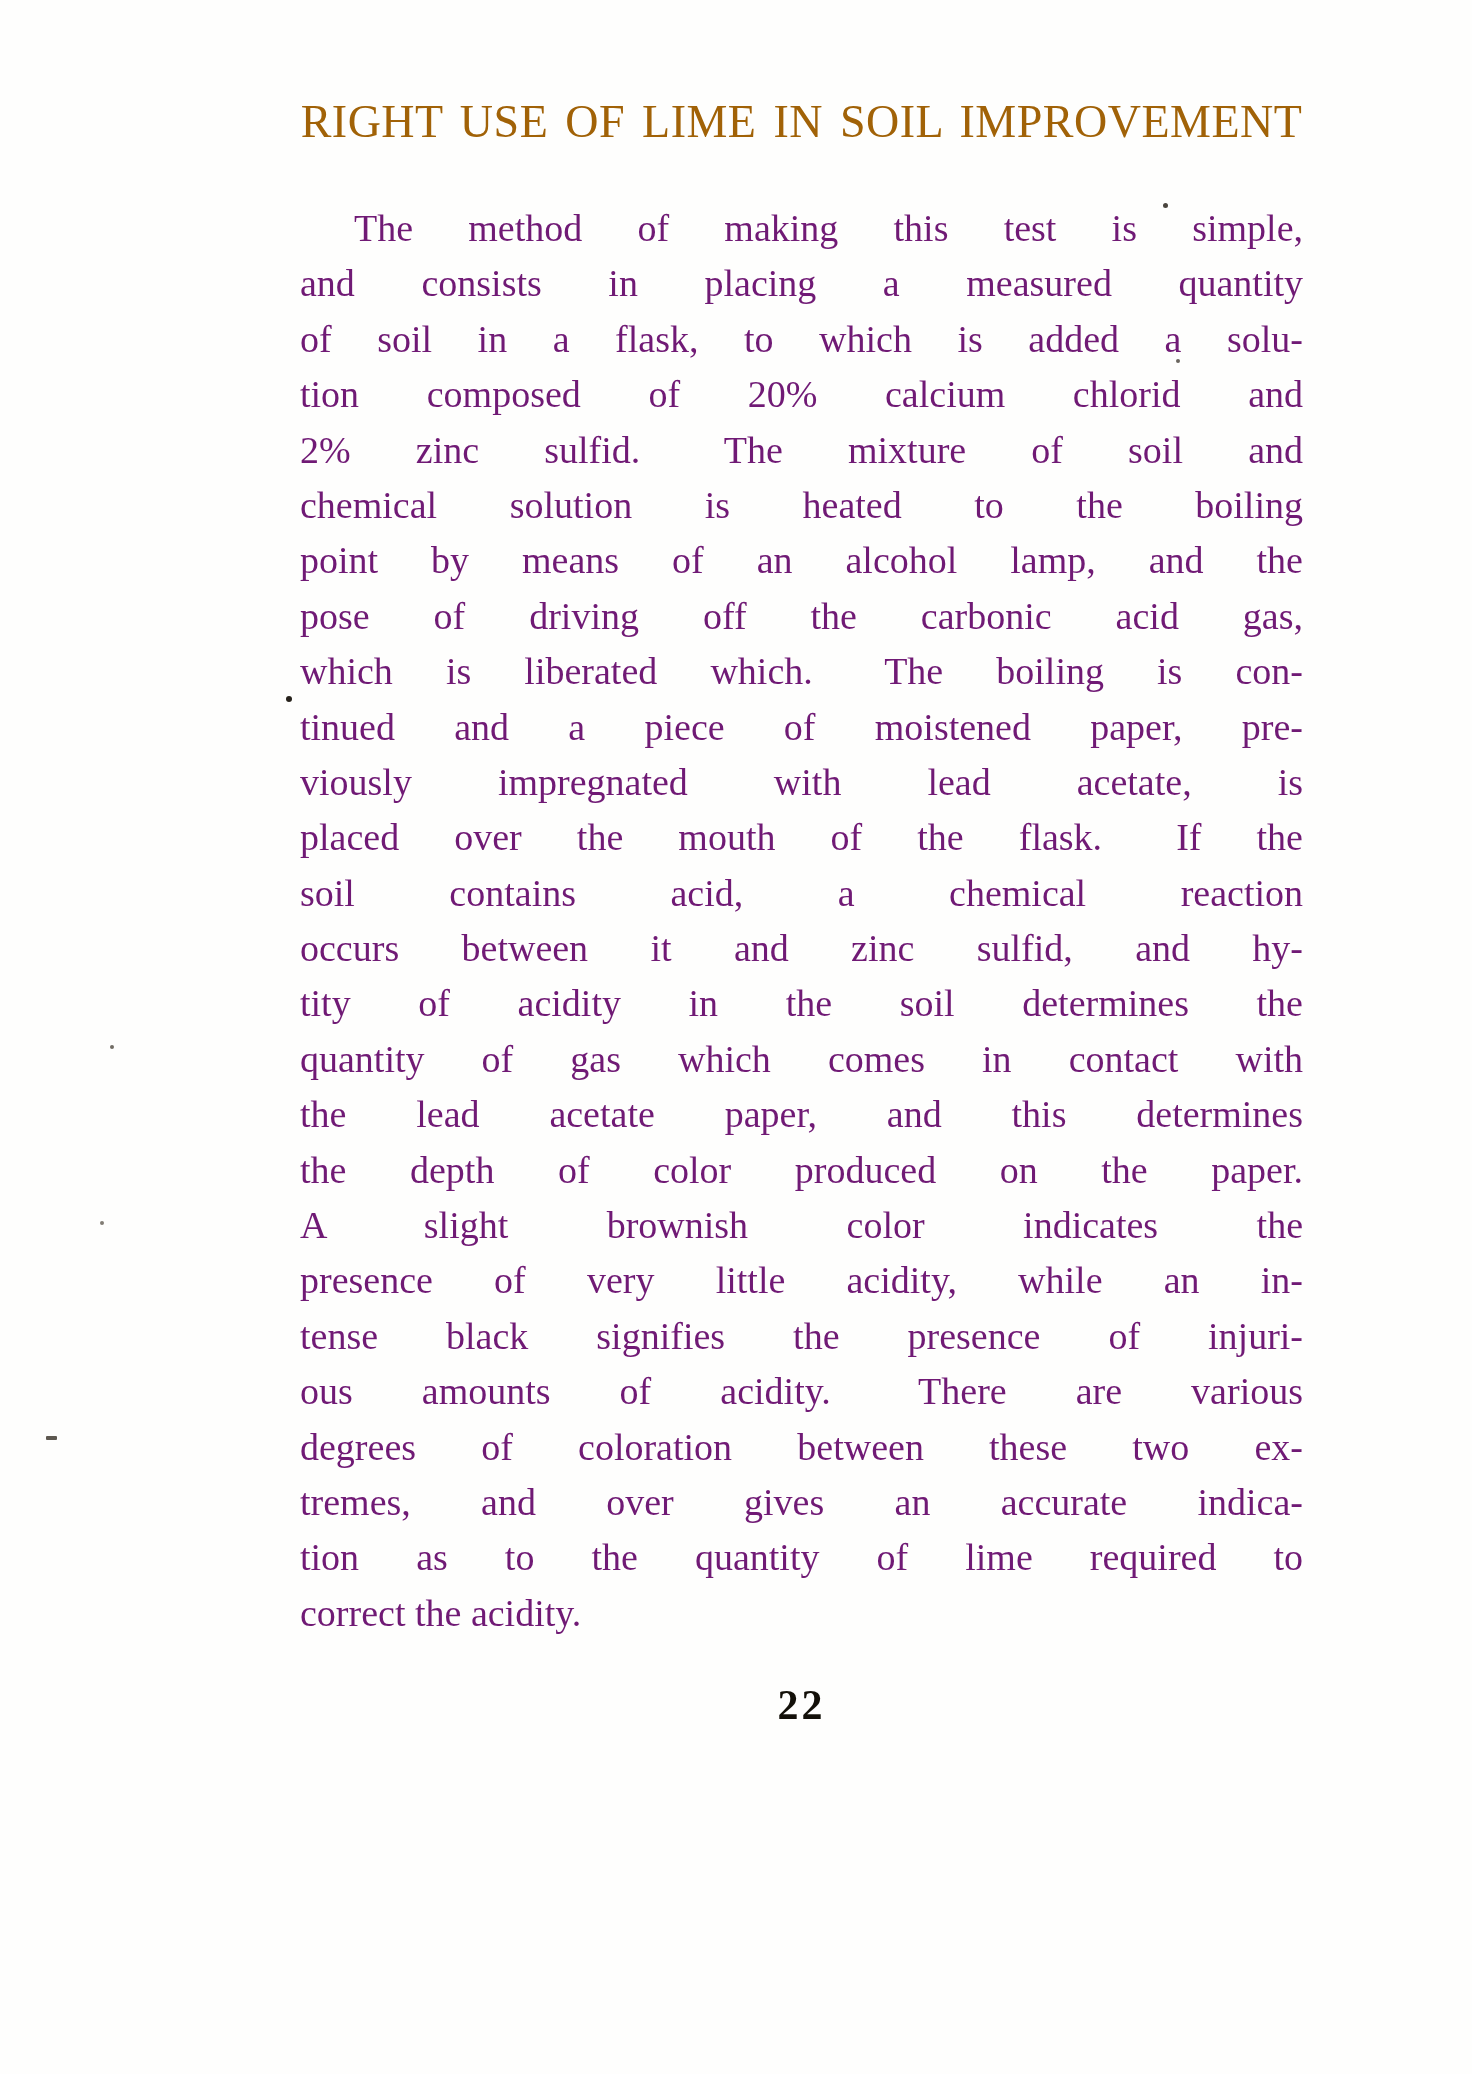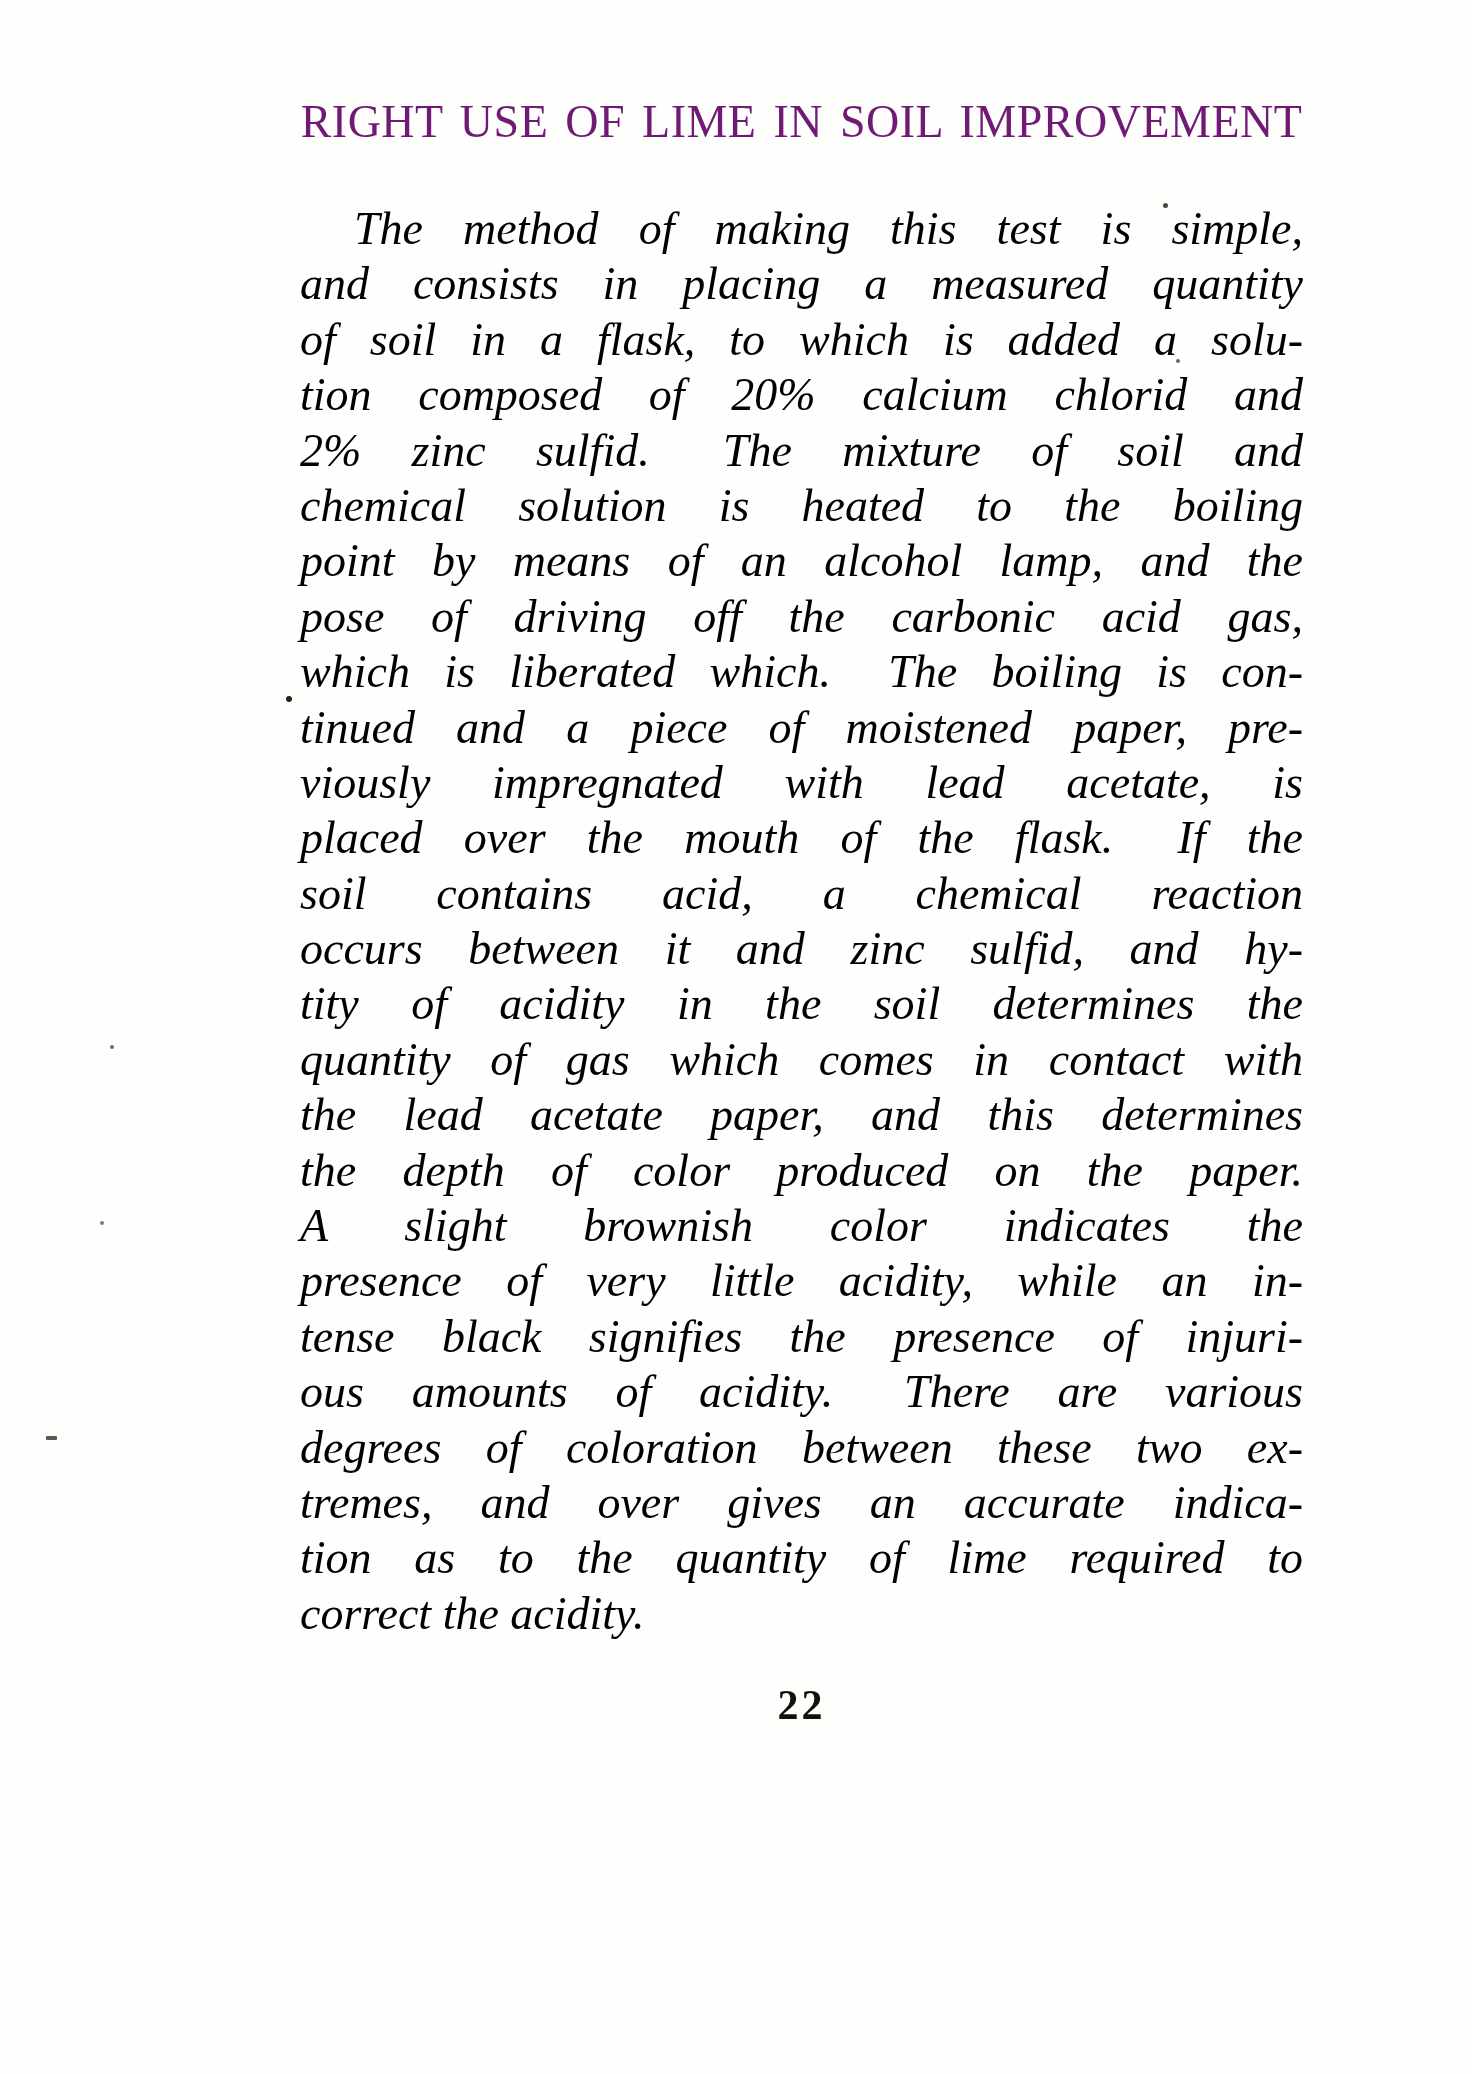--- a/index.html
+++ b/index.html
@@ -21,31 +21,30 @@
     position: absolute;
     left: 300px;
     top: 97px;
     width: 1003px;
     text-align: center;
     font-size: 46px;
     line-height: 50px;
     letter-spacing: 0.5px;
     word-spacing: 5px;
     white-space: nowrap;
-    color: #701a75;
+    color: #a16207;
   }
   .text-block {
     position: absolute;
     left: 300px;
     top: 201px;
     width: 1003px;
-    font-size: 46px;
+    font-size: 38px;
     line-height: 55.4px;
-    color: #000000;
-    font-style: italic;
+    color: #701a75;
   }
   .line {
     text-align: justify;
     text-align-last: justify;
     height: 55.4px;
     overflow: visible;
   }
   .line.first {
     text-indent: 54px;
   }

